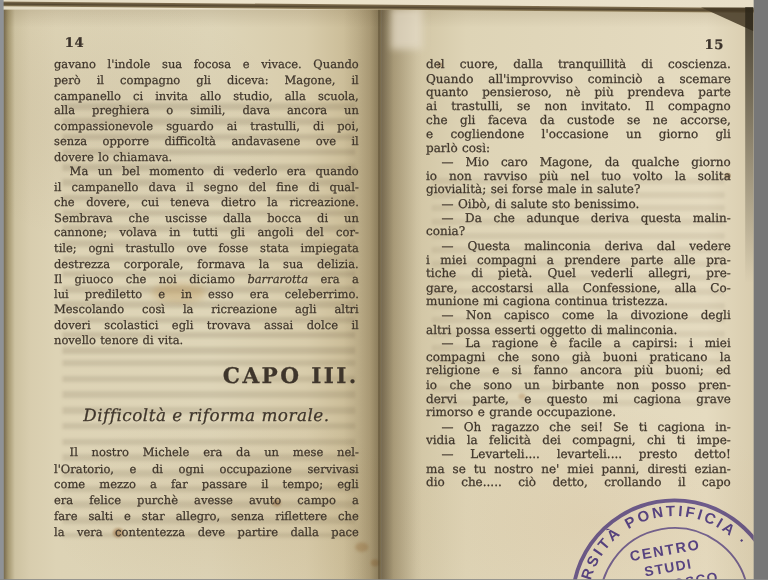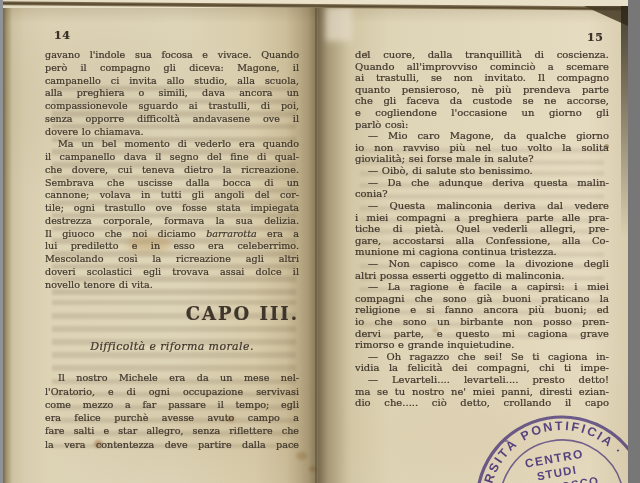--- a/index.html
+++ b/index.html
@@ -61,21 +61,21 @@
   .col { position:absolute; width:254px; color:#3e352b; -webkit-text-stroke:.22px #463c31; }
   .col-left  { left:45px;  top:49px; font-size:9.6px; }
   .col-right { left:355px; top:49px; font-size:10px; }
   .col-left  .tl { line-height:12.75px; height:12.75px; }
   .col-right .tl { line-height:11.62px; height:11.62px; }
   .col-left .p2 .tl { line-height:13.3px; height:13.3px; }
   .tl { text-align:justify; text-align-last:justify; overflow:hidden; white-space:normal; word-spacing:.5px; }
   .tl.end { text-align-last:left; }
   .tl.ind { text-indent:13px; }
   .capo { margin-top:16px; text-align:right; font-size:18px; font-weight:bold; letter-spacing:2px; line-height:14px; }
-  .sub  { margin-top:19px; text-align:center; font-style:italic; font-size:11px; letter-spacing:.4px; line-height:14px; }
+  .sub  { margin-top:19px; text-align:center; font-style:italic; font-size:14px; letter-spacing:.4px; line-height:14px; }
   .p2 { margin-top:17px; }
   
   .stamp { position:absolute; left:462px; top:402px; width:200px; height:200px; mix-blend-mode:multiply; opacity:.88; }
   .stamp-stroke { fill:none; stroke:#4c37a6; }
   .stamp text { font-family:"Liberation Sans", sans-serif; font-weight:bold; }
 </style>
 </head>
 <body>
 
 <div class="scan">
@@ -130,44 +130,44 @@
         <div class="tl">era felice purchè avesse avuto campo a</div>
         <div class="tl">fare salti e star allegro, senza riflettere che</div>
         <div class="tl">la vera contentezza deve partire dalla pace</div>
       </div>
   </div>
 
   <div class="col col-right">
     <div class="lines">
         <div class="tl">del cuore, dalla tranquillità di coscienza.</div>
         <div class="tl">Quando all'improvviso cominciò a scemare</div>
+        <div class="tl">quanto pensieroso, nè più prendeva parte</div>
         <div class="tl">ai trastulli, se non invitato. Il compagno</div>
-        <div class="tl">quanto pensieroso, nè più prendeva parte</div>
         <div class="tl">che gli faceva da custode se ne accorse,</div>
         <div class="tl">e cogliendone l'occasione un giorno gli</div>
         <div class="tl end">parlò così:</div>
         <div class="tl ind">— Mio caro Magone, da qualche giorno</div>
         <div class="tl">io non ravviso più nel tuo volto la solita</div>
         <div class="tl end">giovialità; sei forse male in salute?</div>
         <div class="tl ind end">— Oibò, di salute sto benissimo.</div>
         <div class="tl ind">— Da che adunque deriva questa malin-</div>
         <div class="tl end">conia?</div>
         <div class="tl ind">— Questa malinconia deriva dal vedere</div>
-        <div class="tl">i miei compagni a preghiera parte alle pra-</div>
+        <div class="tl">i miei compagni a prendere parte alle pra-</div>
         <div class="tl">tiche di pietà. Quel vederli allegri, pre-</div>
         <div class="tl">gare, accostarsi alla Confessione, alla Co-</div>
         <div class="tl end">munione mi cagiona continua tristezza.</div>
         <div class="tl ind">— Non capisco come la divozione degli</div>
         <div class="tl end">altri possa esserti oggetto di malinconia.</div>
         <div class="tl ind">— La ragione è facile a capirsi: i miei</div>
         <div class="tl">compagni che sono già buoni praticano la</div>
         <div class="tl">religione e si fanno ancora più buoni; ed</div>
         <div class="tl">io che sono un birbante non posso pren-</div>
         <div class="tl">dervi parte, e questo mi cagiona grave</div>
-        <div class="tl end">rimorso e grande inquietudine.</div>
+        <div class="tl end">rimorso e grande occupazione.</div>
         <div class="tl ind">— Oh ragazzo che sei! Se ti cagiona in-</div>
         <div class="tl">vidia la felicità dei compagni, chi ti impe-</div>
         <div class="tl ind">— Levarteli.... levarteli.... presto detto!</div>
         <div class="tl">ma se tu nostro ne' miei panni, diresti ezian-</div>
         <div class="tl">dio che..... ciò detto, crollando il capo</div>
       </div>
   </div>
 
   <svg class="stamp" viewBox="0 0 200 200" width="200" height="200">
     <g transform="rotate(-10 100 100)">

